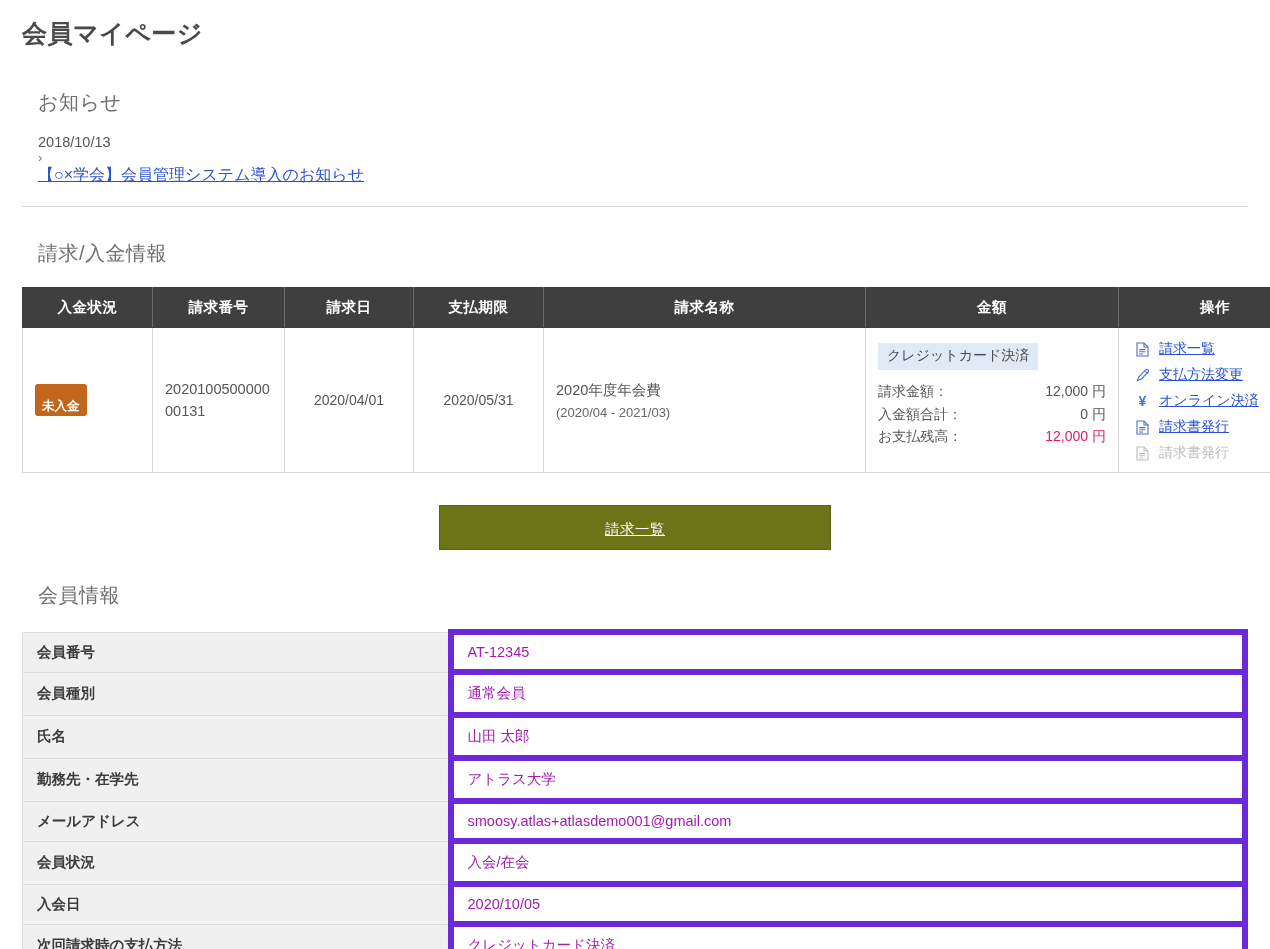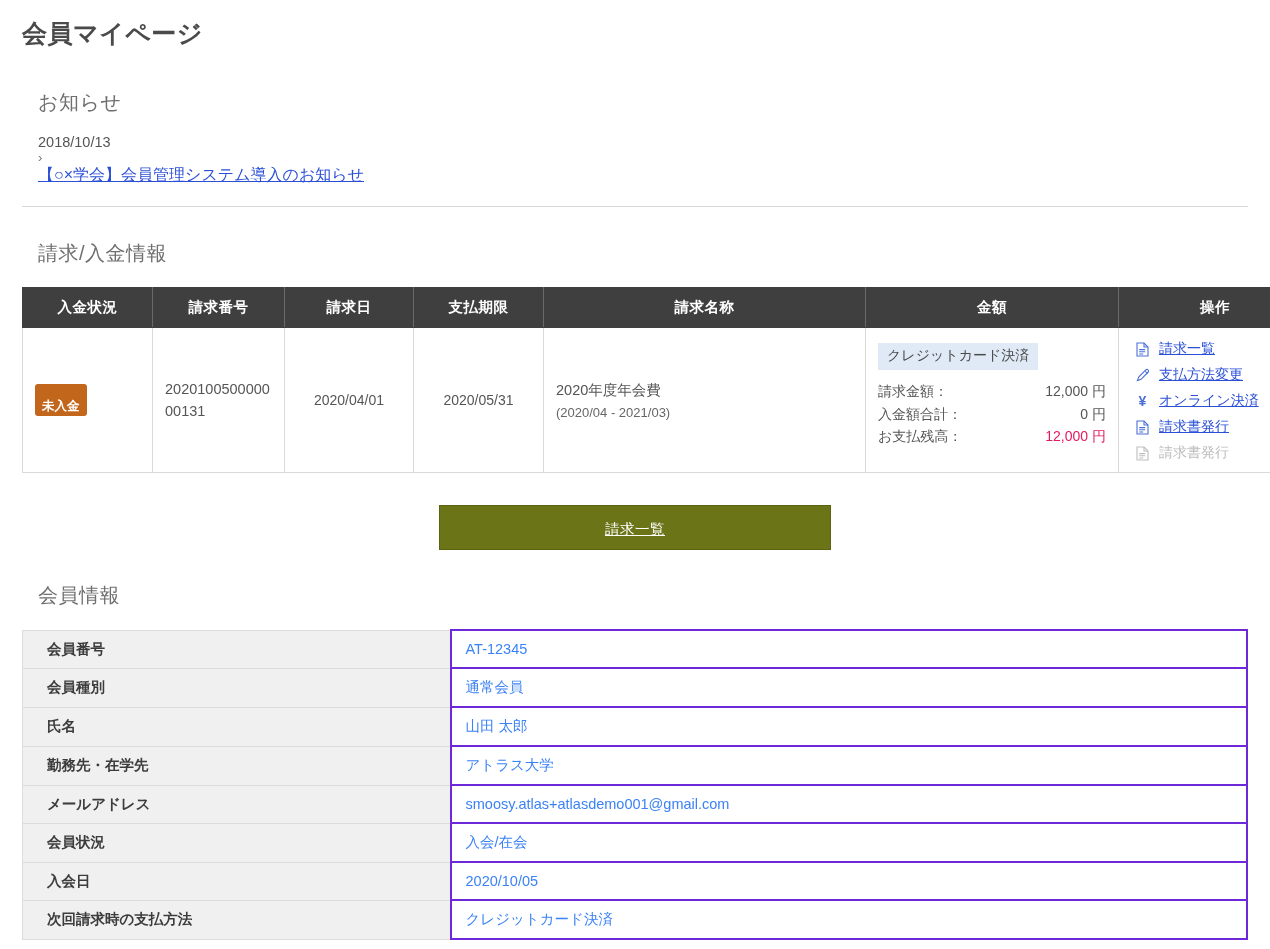--- a/index.html
+++ b/index.html
@@ -200,29 +200,29 @@
     width: 1226px;
     border-collapse: collapse;
     table-layout: fixed;
     font-size: 14.5px;
   }
   .member-table th {
     background: #f0f0f0;
     color: #3c3c3c;
     font-weight: bold;
     text-align: left;
-    padding: 9px 24px;
+    padding: 9px 14px;
     border: 1px solid #dcdcdc;
     width: 428px;
     box-sizing: border-box;
   }
   .member-table td {
-    border: 2px solid #6d28d9;
+    border: 6px solid #6d28d9;
     padding: 9px 14px;
-    color: #3b82f6;
+    color: #a21caf;
     background: #ffffff;
   }
 
   
   .bottom-bar {
     margin-top: 21px;
     display: flex;
     align-items: center;
     padding-left: 212px;
     gap: 19px;

